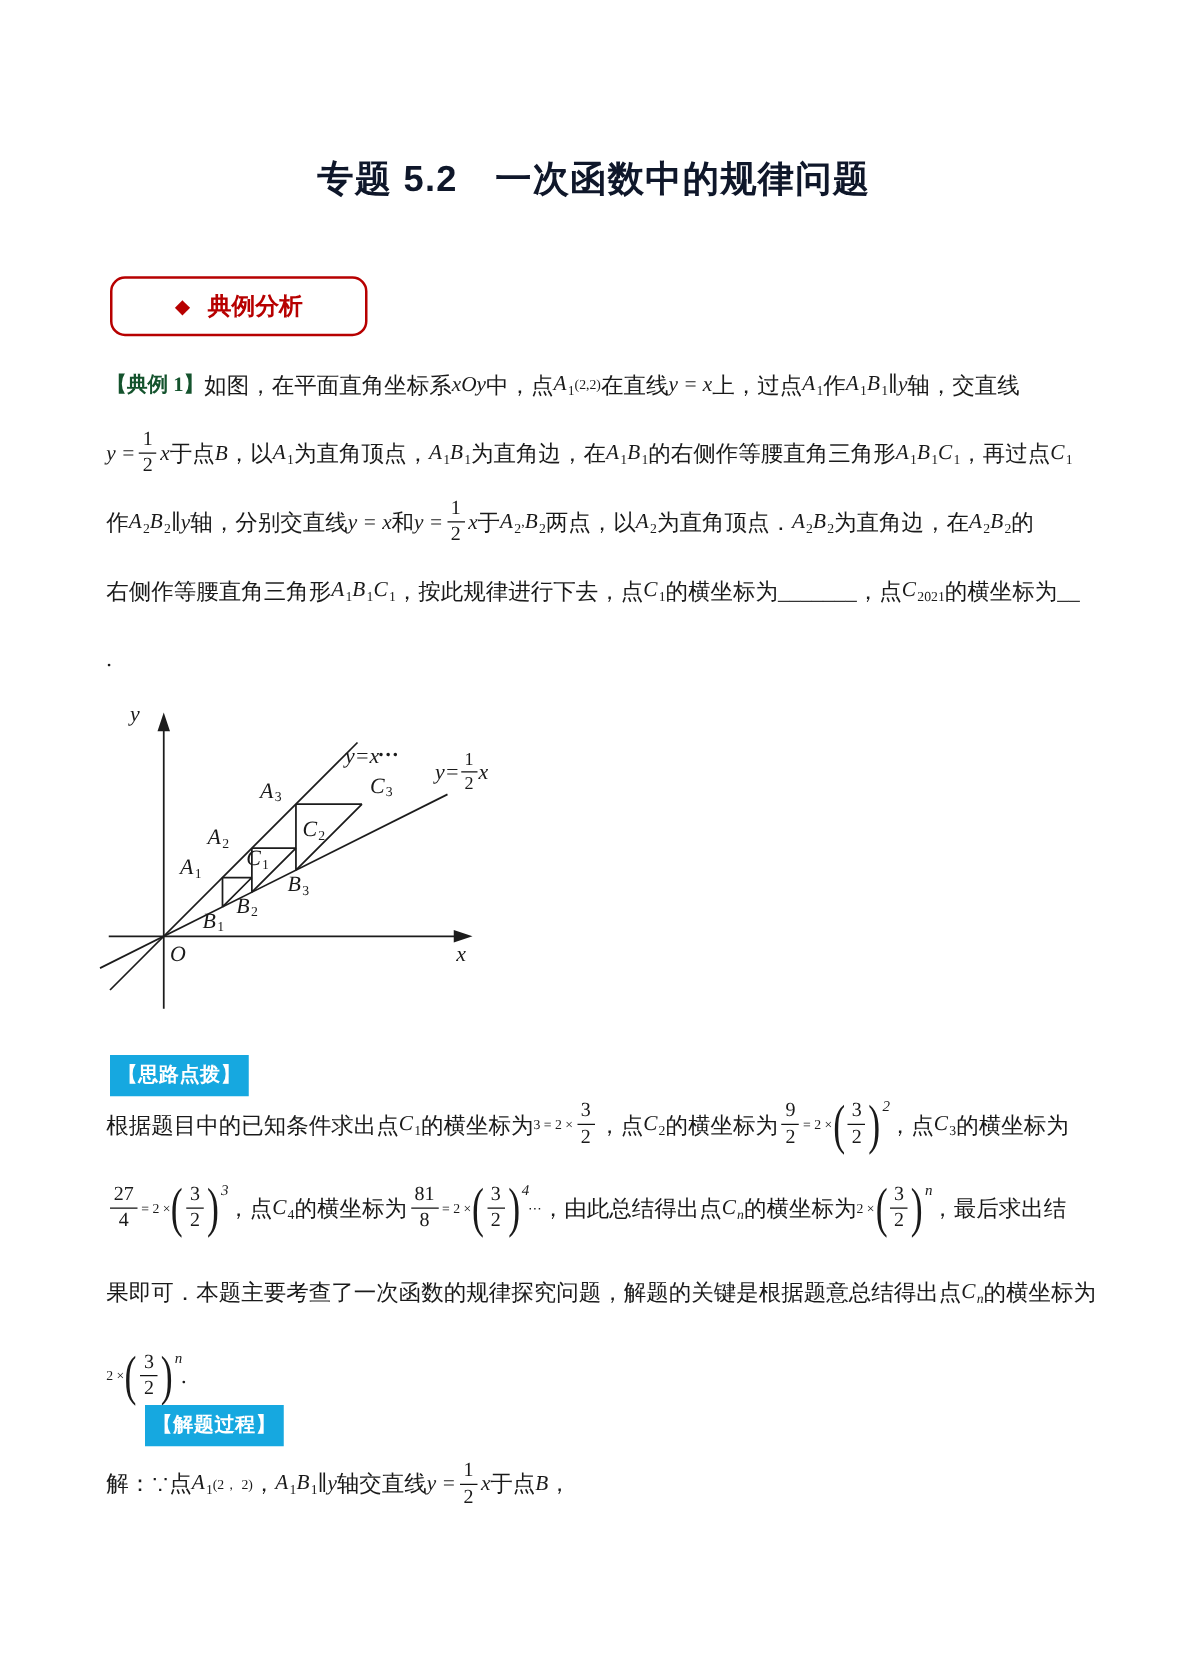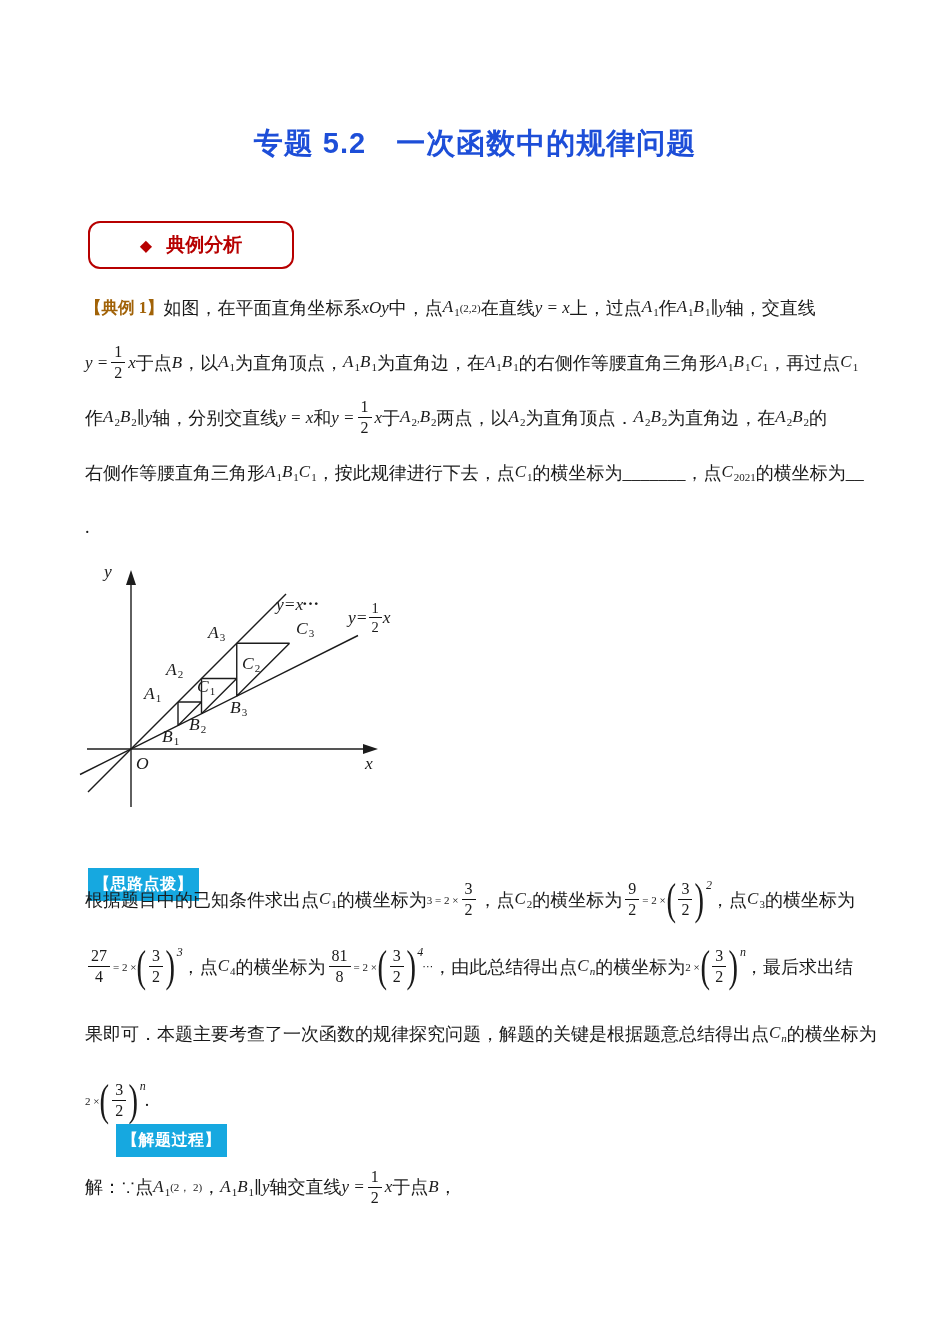--- a/index.html
+++ b/index.html
@@ -3,48 +3,48 @@
 <meta charset="utf-8">
 <style>
   html,body{margin:0;padding:0;}
   body{
     width:950px;height:1344px;background:#ffffff;position:relative;
     font-family:"Liberation Serif","DejaVu Serif",serif;color:#1a1a1a;overflow:hidden;
   }
   .title{
     position:absolute;top:124px;left:0;width:950px;text-align:center;
     font-family:"Liberation Sans","DejaVu Sans",sans-serif;font-weight:bold;
-    font-size:29px;color:#1d4ed8;letter-spacing:1px;
+    font-size:29px;color:#0f172a;letter-spacing:1px;
   }
   .exbox{
     position:absolute;left:88px;top:221px;width:202px;height:44px;
     border:2px solid #b70000;border-radius:12px;
     display:flex;align-items:center;justify-content:center;gap:14px;color:#b70000;
   }
   .exbox .dm{font-size:16px;}
   .exbox .bl{font-size:19px;font-weight:bold;}
   .badge{
     position:absolute;left:88px;background:#16a8e0;color:#ffffff;font-weight:bold;
     font-size:16px;padding:6px 6px;letter-spacing:.5px;
     font-family:"Liberation Sans","DejaVu Sans",sans-serif;
   }
-  #badge-think{top:868px;}
+  #badge-think{top:844px;}
   #badge-solve{top:1124px;margin-left:28px;}
   .para{position:absolute;left:85px;width:808px;}
   #para-problem{top:280px;}
   #para-think{top:866px;}
   #para-solve{top:1156px;}
   .rline{display:flex;align-items:center;flex-wrap:wrap;}
   #para-problem .rline{min-height:55px;}
   #para-think .rline{min-height:67px;}
   #para-solve .rline{min-height:62px;}
   .cn{font-size:18px;}
   .mn{font-size:11px;}
   .m{font-size:17px;font-style:italic;}
-  .exlbl{color:#a16207;font-weight:bold;font-size:16.5px;}
+  .exlbl{color:#14532d;font-weight:bold;font-size:16.5px;}
   .ss{font-size:11px;font-style:normal;vertical-align:-4px;margin-left:1px;}
   .ss.it{font-style:italic;}
   .frac{display:inline-flex;flex-direction:column;align-items:center;line-height:1.12;
         font-size:16px;margin:0 3px;text-align:center;font-style:normal;}
   .fn{border-bottom:1.2px solid #111;padding:0 3px 1px;}
   .fd{padding-top:1px;}
   .pfrac{display:inline-flex;align-items:center;margin:0 1px;}
   .bp{font-size:44px;font-weight:300;line-height:.9;transform:scaleX(.65);display:inline-block;margin:0 -3px;font-style:normal;}
   .pexp{font-size:12px;font-style:italic;align-self:flex-start;position:relative;top:-2px;left:2px;}
   .figure{position:absolute;left:70px;top:558px;width:420px;height:270px;}

